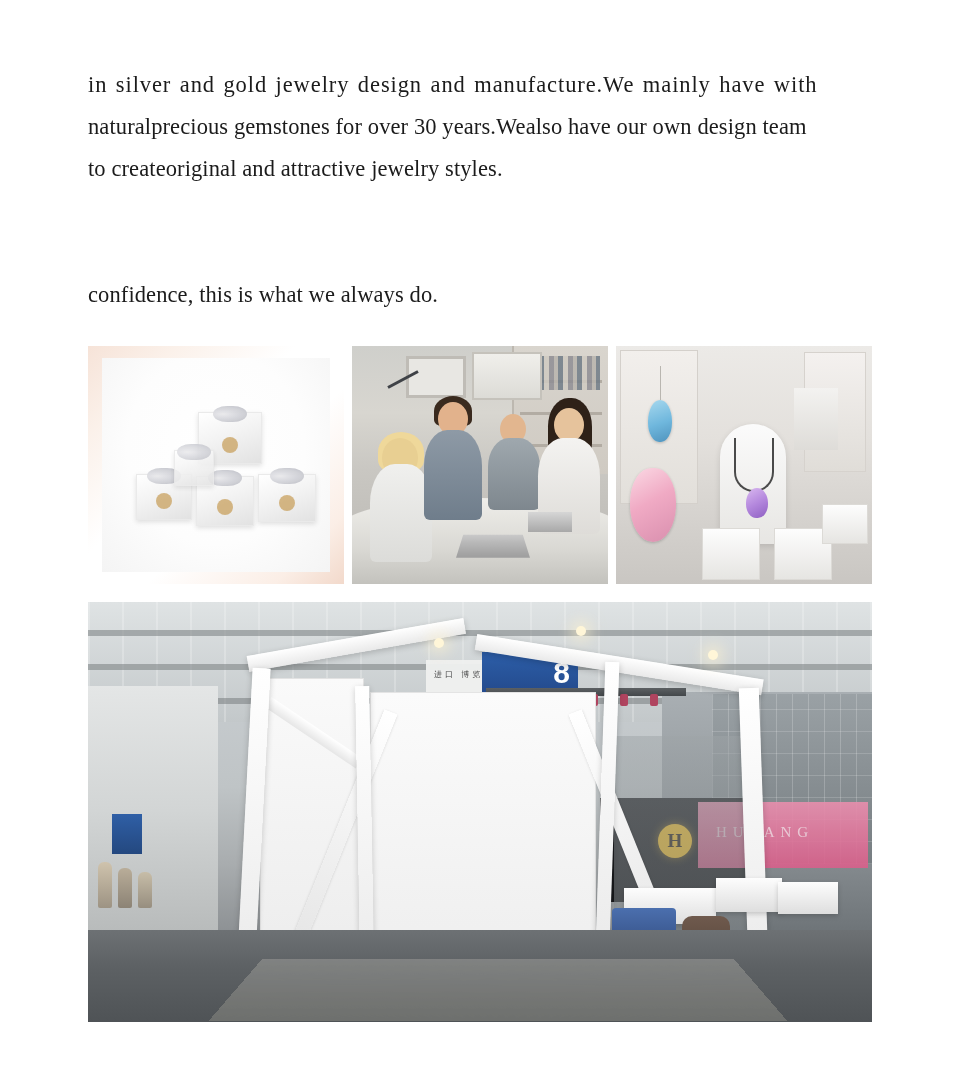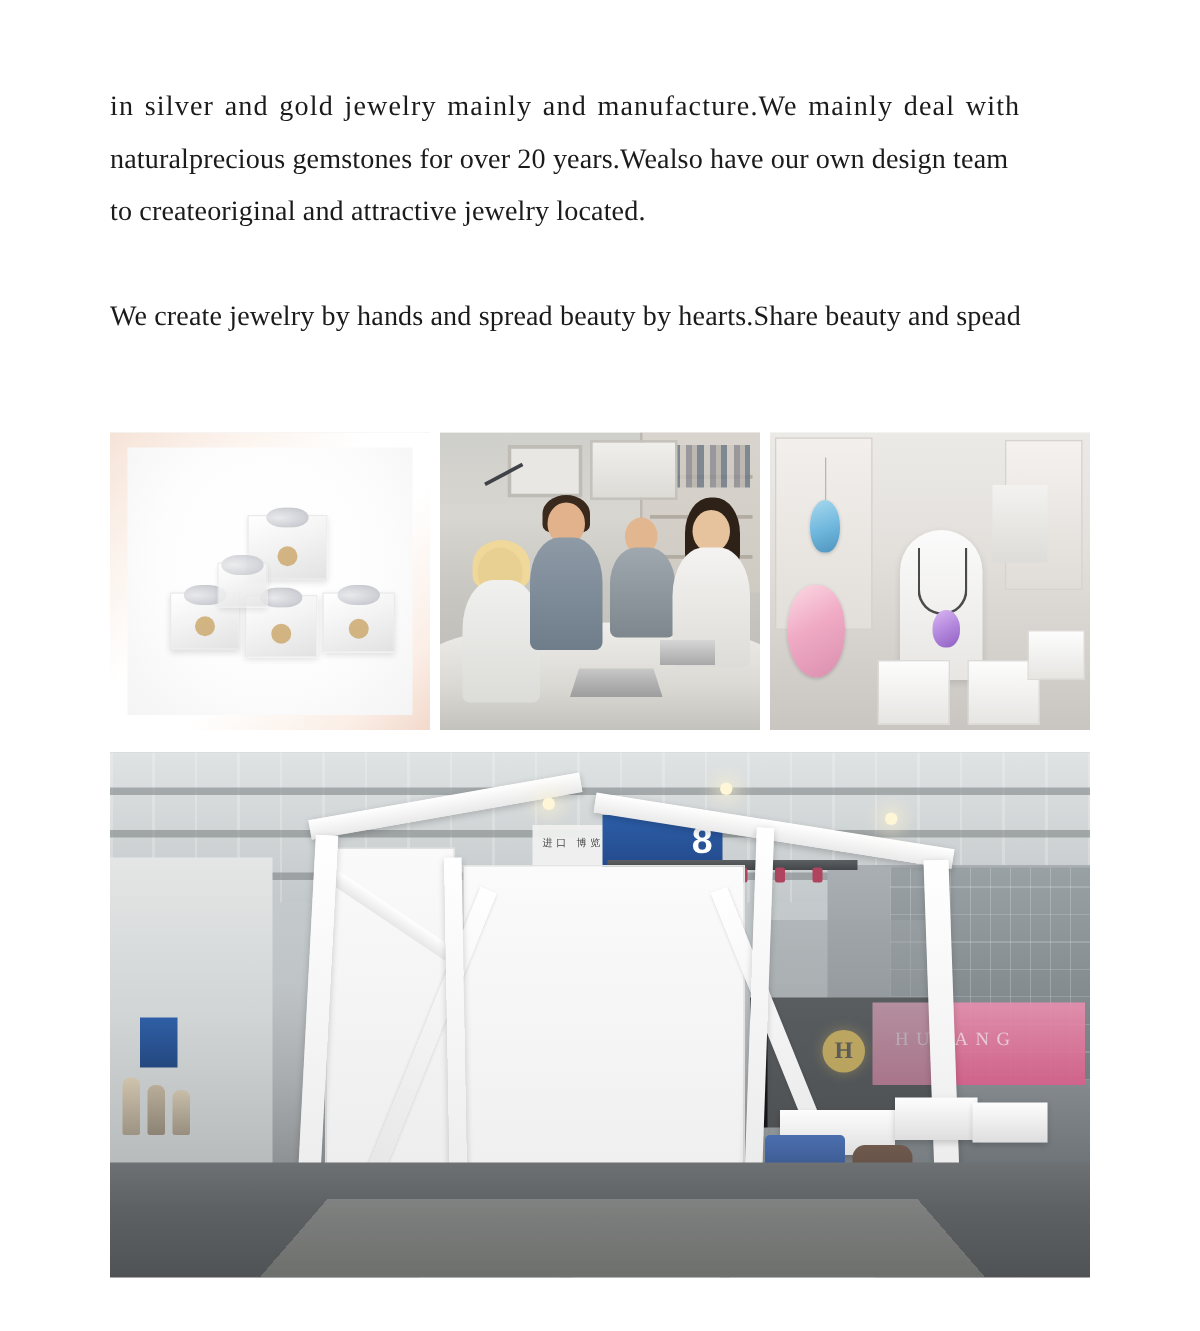--- a/index.html
+++ b/index.html
@@ -426,27 +426,28 @@
   .truss i:nth-child(6){left:164px}
 </style>
 </head>
 <body>
 
 <div class="page">
 
   <div class="copy">
     <p class="para-1">
       <br>
-      <span class="l2">in silver and gold jewelry mainly and manufacture.We mainly deal with</span><br>
-      <span class="l3">naturalprecious gemstones for over 20 years.Wealso have our own design team</span><br>
-      <span class="l4">to createoriginal and attractive jewelry located.</span>
+      <span class="l2">in silver and gold jewelry design and manufacture.We mainly have with</span><br>
+      <span class="l3">naturalprecious gemstones for over 30 years.Wealso have our own design team</span><br>
+      <span class="l4">to createoriginal and attractive jewelry styles.</span>
     </p>
     <p class="para-2">
       <br>
-      <span>We create jewelry by hands and spread beauty by hearts.Share beauty and spead</span><br>
+      <br>
+      <span>confidence, this is what we always do.</span>
     </p>
   </div>
 
   <div class="img-row">
 
     <div class="img-cell cell-a">
       <div class="gift-bg"></div>
       <div class="gift-inner">
         <div class="box b2">
             <span class="mark"></span>

